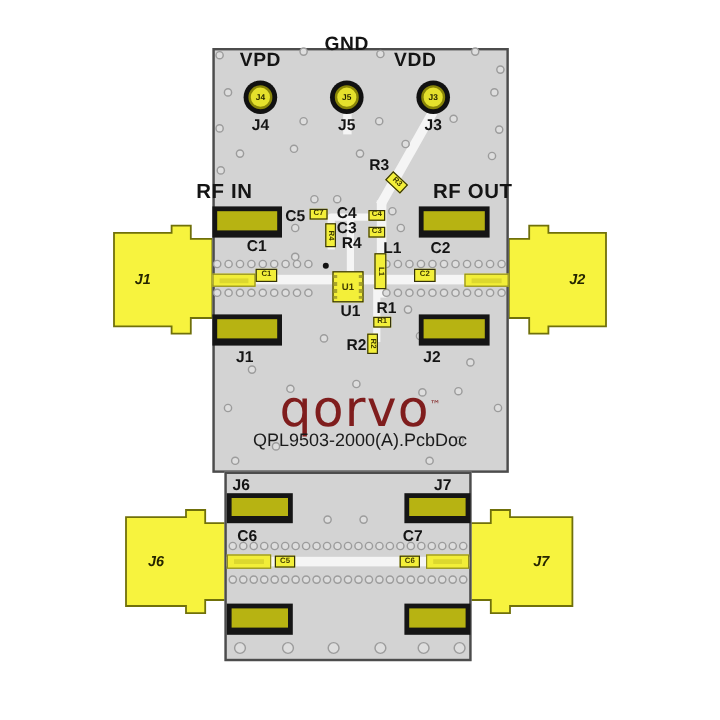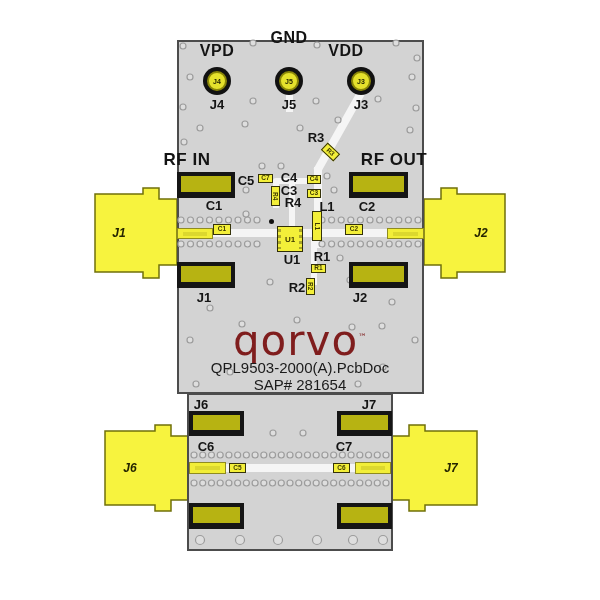--- a/index.html
+++ b/index.html
@@ -320,20 +320,19 @@
     <div class="silk s13" style="left:214px;top:205px">C1</div>
     <div class="silk s13" style="left:367px;top:206px">C2</div>
     <div class="silk s13" style="left:292px;top:259px">U1</div>
     <div class="silk s13" style="left:322px;top:256px">R1</div>
     <div class="silk s13" style="left:297px;top:287px">R2</div>
     <div class="silk s13" style="left:204px;top:297px">J1</div>
     <div class="silk s13" style="left:360px;top:297px">J2</div>
 
     <div class="logo"><span>qorvo</span><sup>™</sup></div>
     <div class="btitle">QPL9503-2000(A).PcbDoc</div>
-    <div class="bsap">SAP# 281654</div>
 
     <div class="silk s13" style="left:201px;top:404px">J6</div>
     <div class="silk s13" style="left:369px;top:404px">J7</div>
     <div class="silk s13" style="left:206px;top:446px">C6</div>
     <div class="silk s13" style="left:344px;top:446px">C7</div>
   </div>
 </div>
 
 </body></html>

